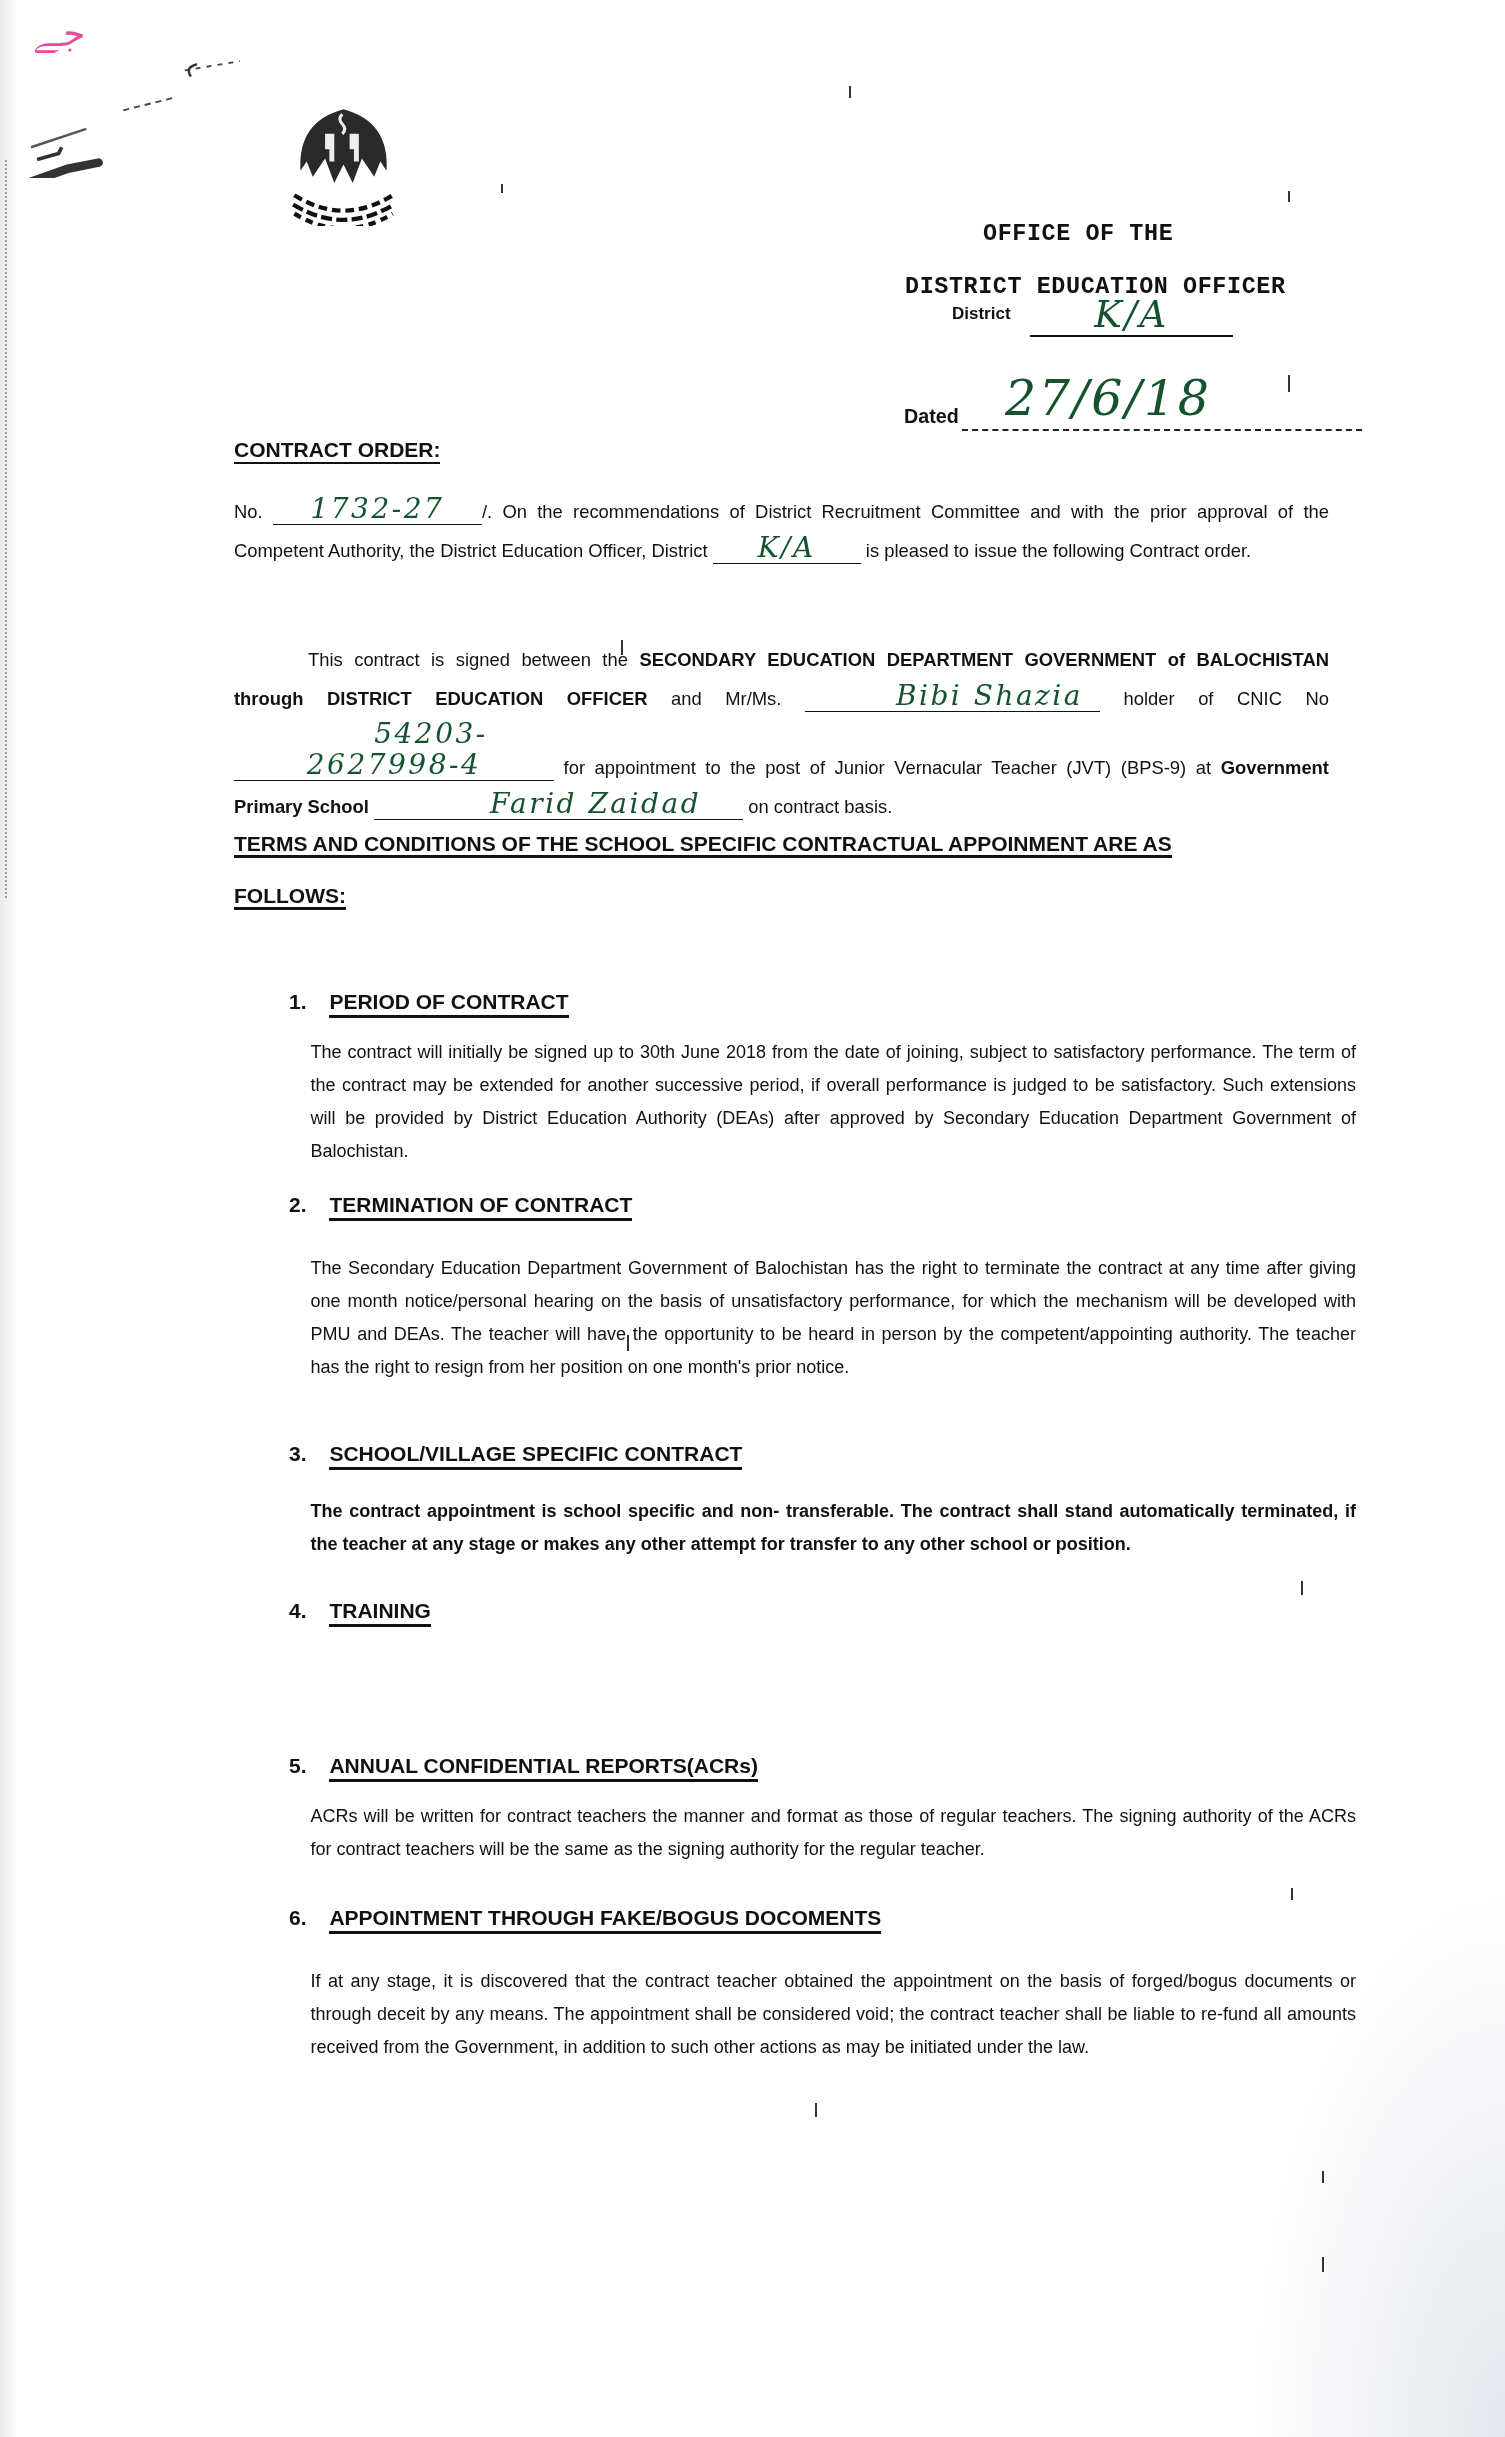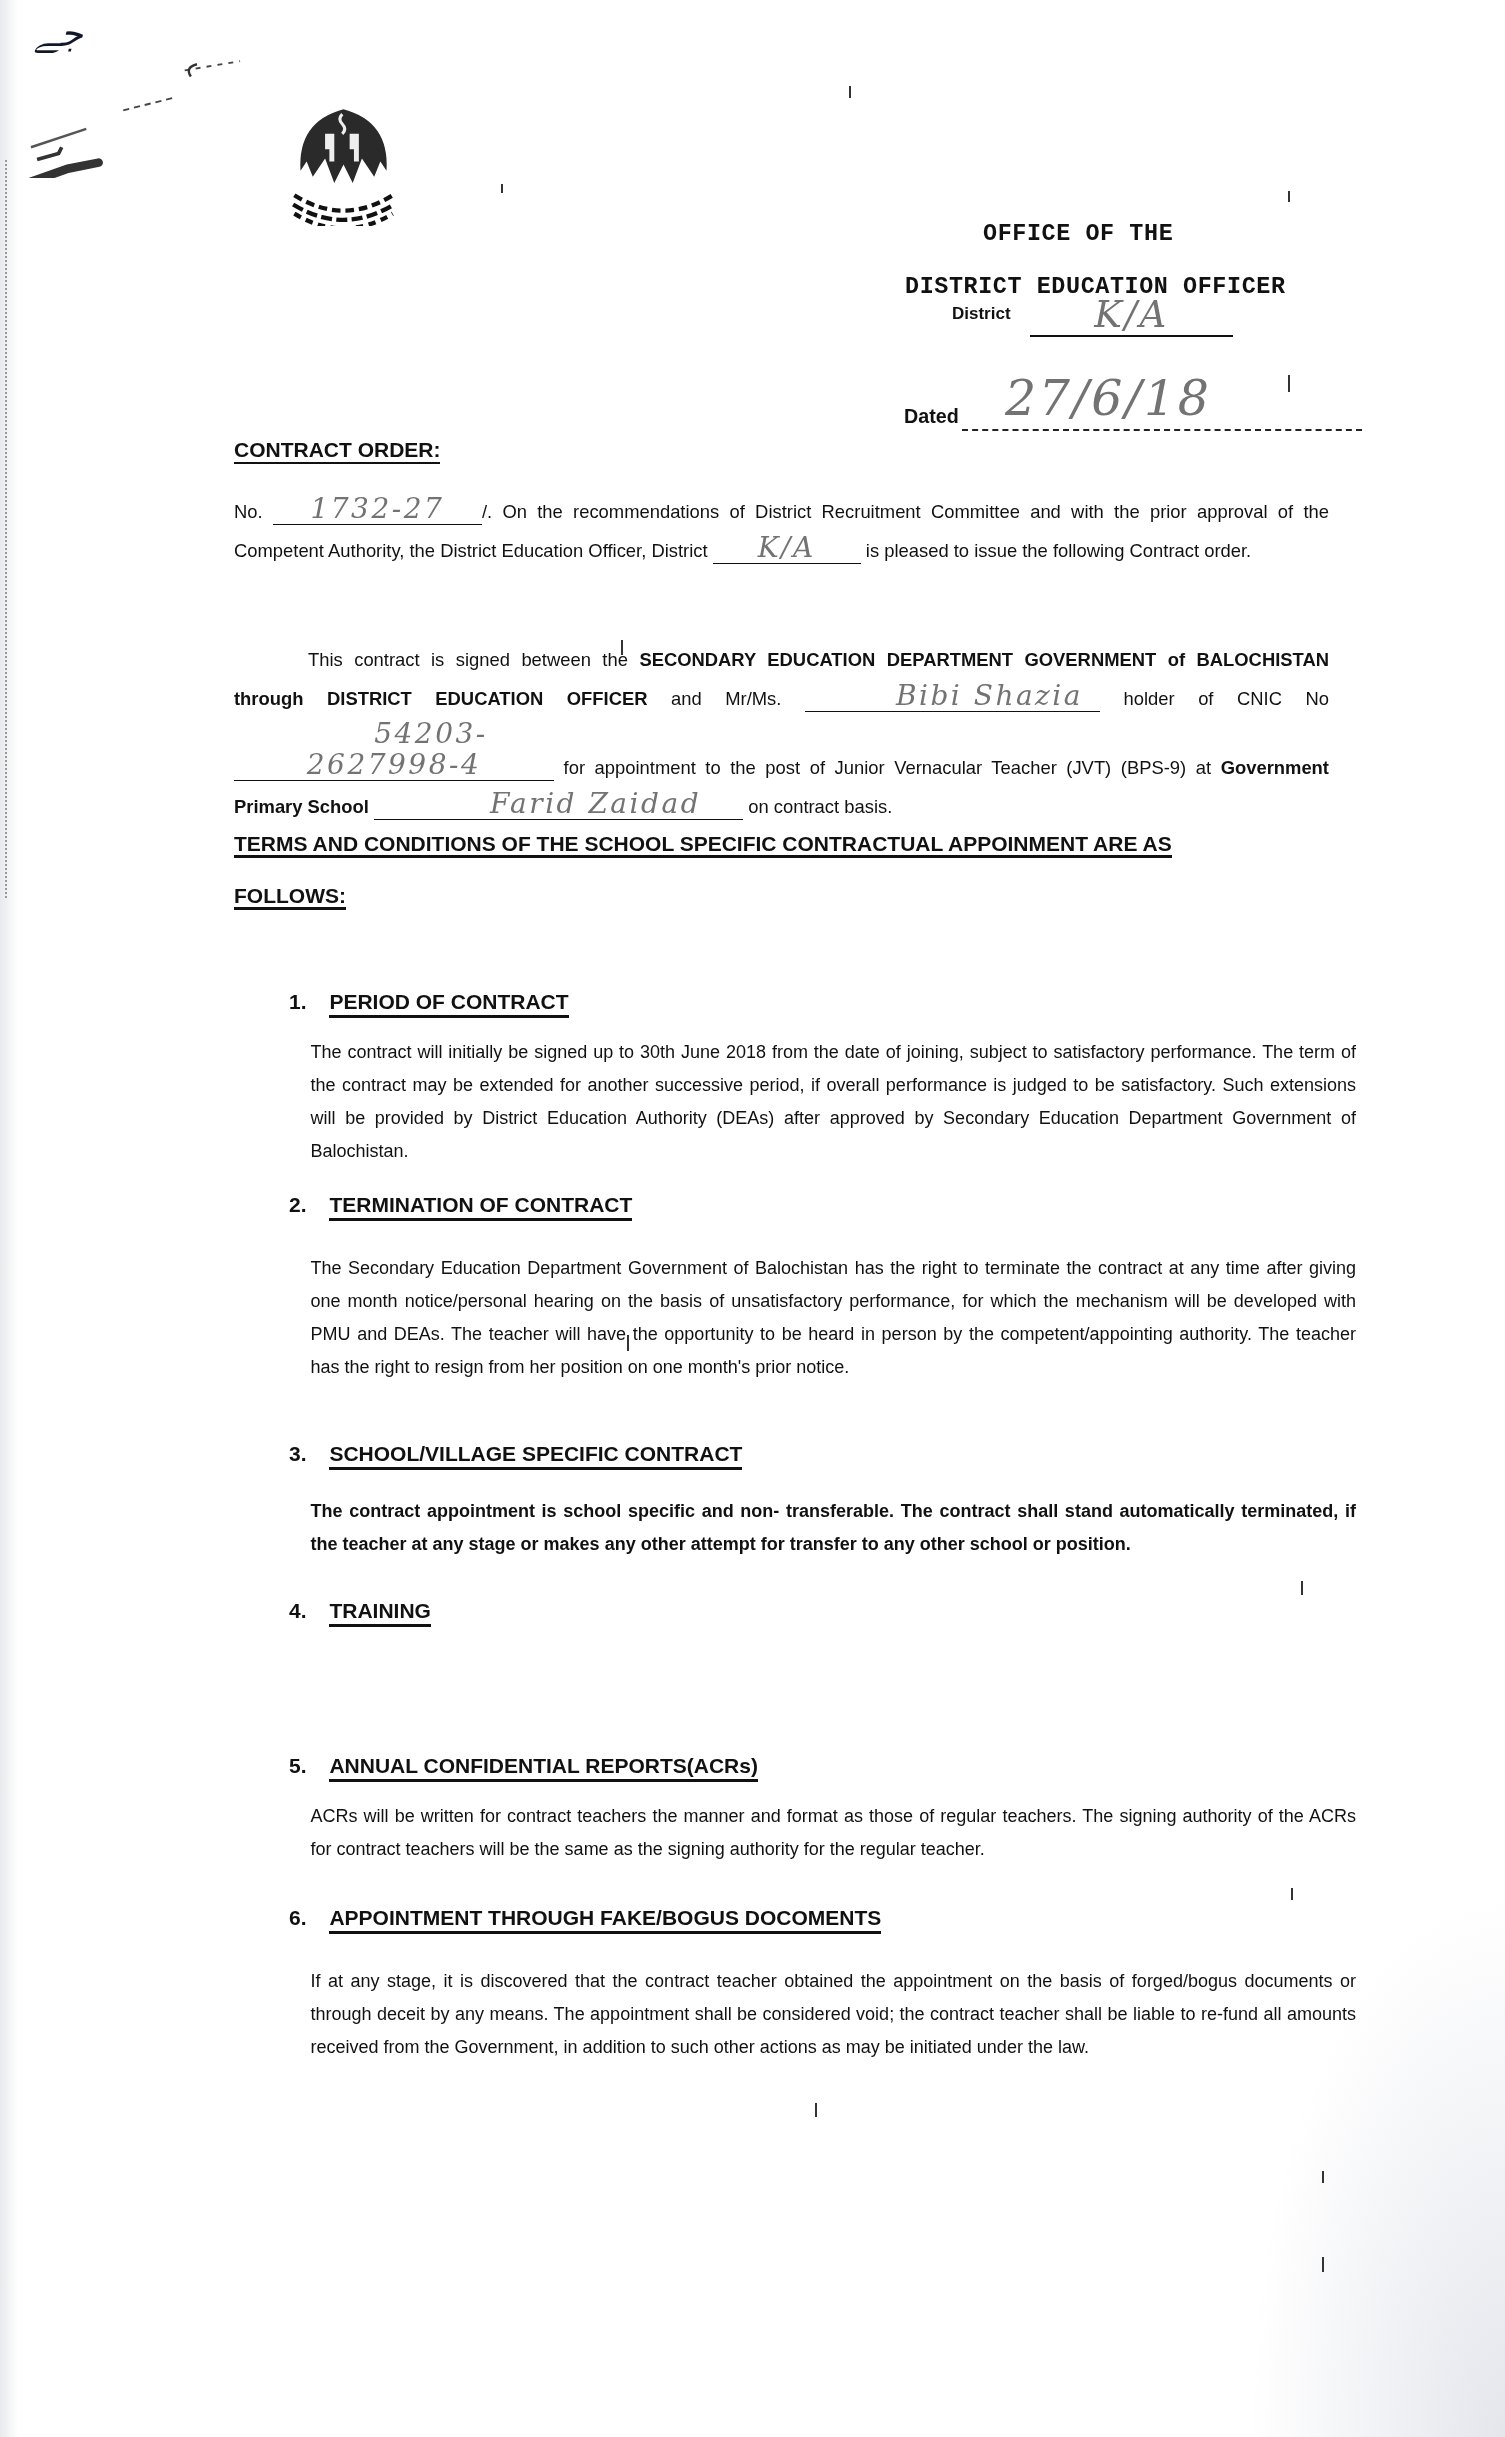--- a/index.html
+++ b/index.html
@@ -2,31 +2,31 @@
 <html style="font-size:9.8px"><head>
 <meta charset="utf-8">
 <style>
   html, body { margin: 0; padding: 0; }
   body {
     width: 1505px; height: 2438px; position: relative; overflow: hidden;
     background: #ffffff; color: #111;
     font-family: "Liberation Sans", "DejaVu Sans", sans-serif;
   }
   .abs { position: absolute; }
-  .hand { font-family: "DejaVu Serif", serif; font-style: italic; color: #737373; letter-spacing: 2.5px; }
+  .hand { font-family: "DejaVu Serif", serif; font-style: italic; color: #14532d; letter-spacing: 2.5px; }
   .uline { border-bottom: 2.5px solid #111; }
 
   
   .edge-shadow { left: 0; top: 0; width: 18.4px; height: 2438px;
     background: linear-gradient(90deg, #d8dbe0, #ffffff); opacity: .6; }
   .corner-shadow { right: 0; bottom: 0; width: 258px; height: 553px;
     background: radial-gradient(ellipse at 100% 100%, #e4e6ec 0%, #ffffff 70%); }
 
   
-  .scribble { color: #0f172a; font-family: "DejaVu Serif", serif; font-style: italic; }
+  .scribble { color: #ec4899; font-family: "DejaVu Serif", serif; font-style: italic; }
 
   
   .logo { left: 282px; top: 97px; width: 123px; height: 129px; }
 
   
   .hdr { font-weight: bold; font-size: 23.4px; letter-spacing: 0.6px; font-family: Liberation Mono, monospace; }
   .office { left: 983px; top: 221px; }
   .deo { left: 905px; top: 274px; }
   .district-lbl { left: 952px; top: 304px; font-size: 17px; font-weight: bold; }
   .district-val { left: 1030px; top: 294px; width: 203px; height: 41px; }

